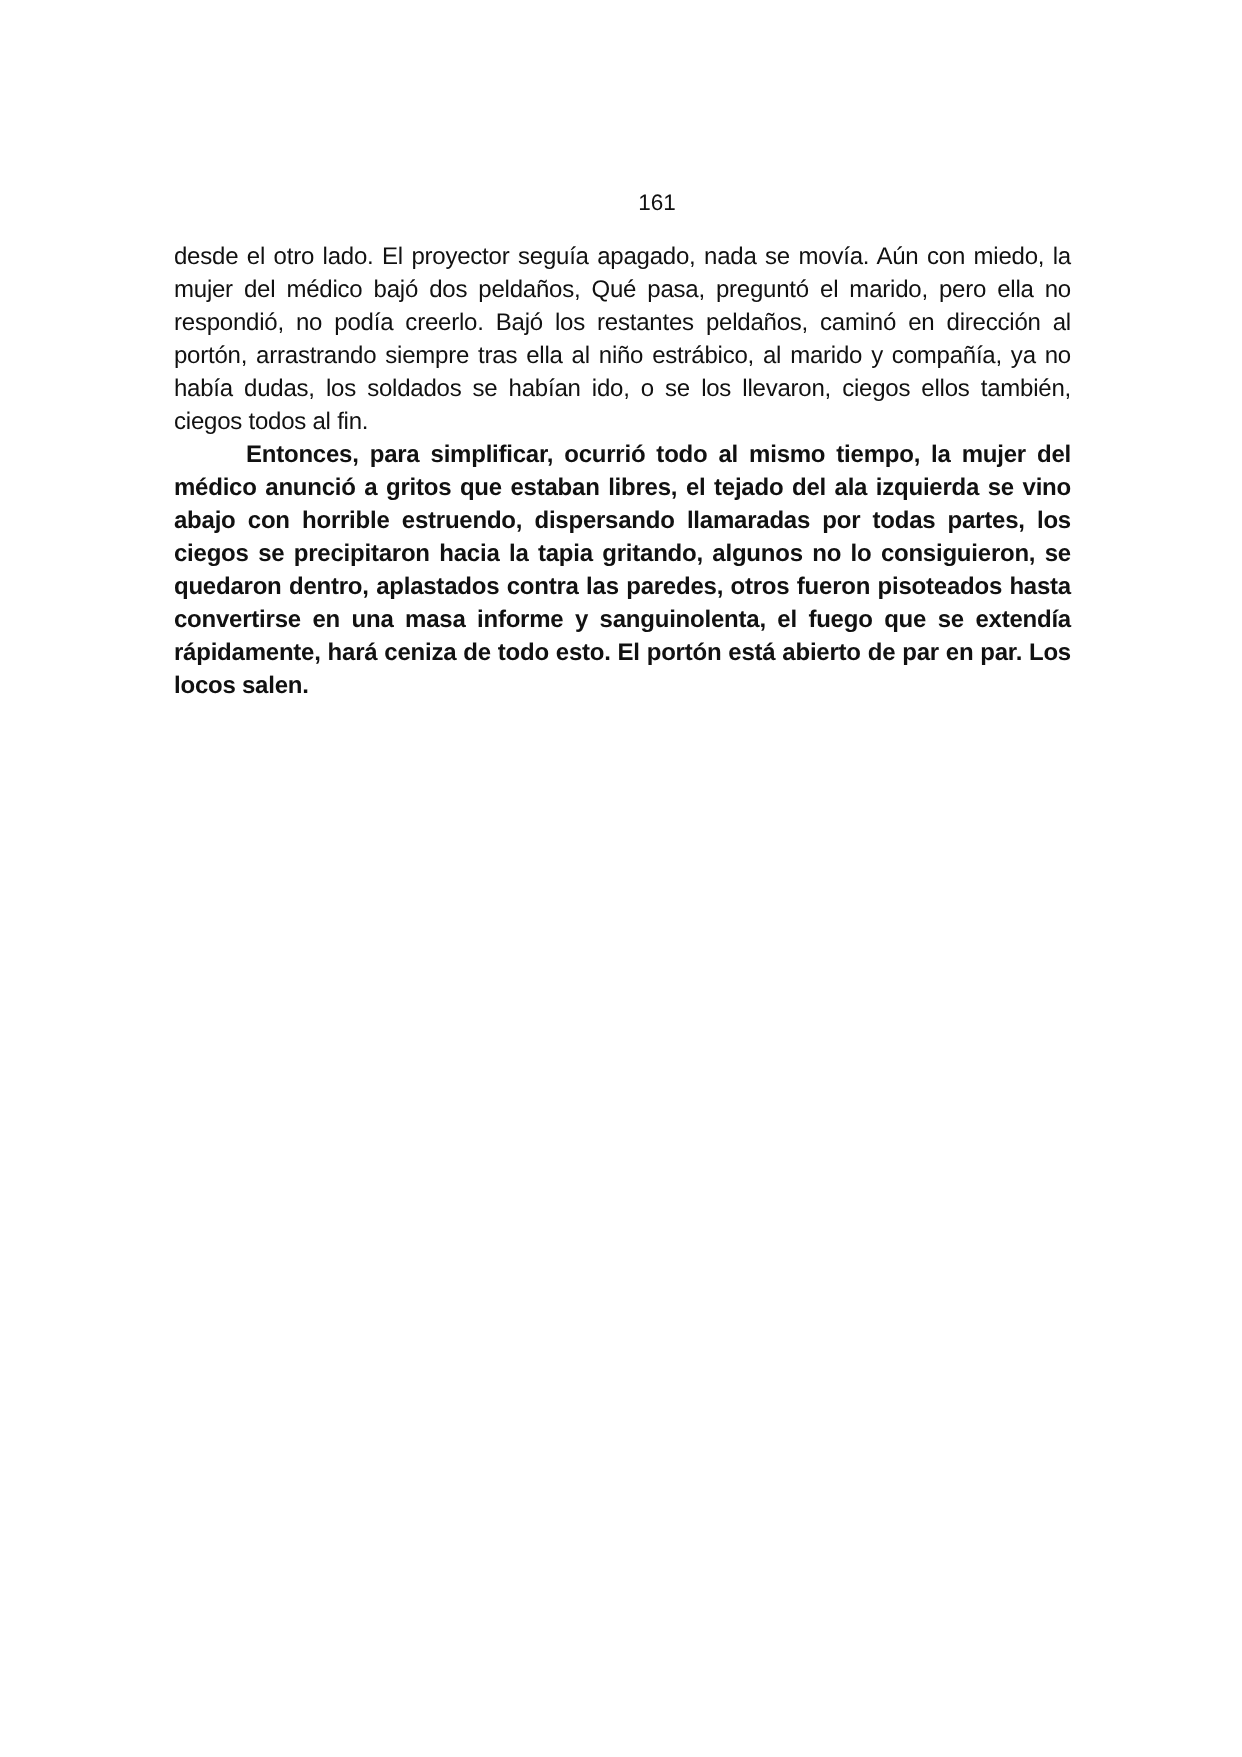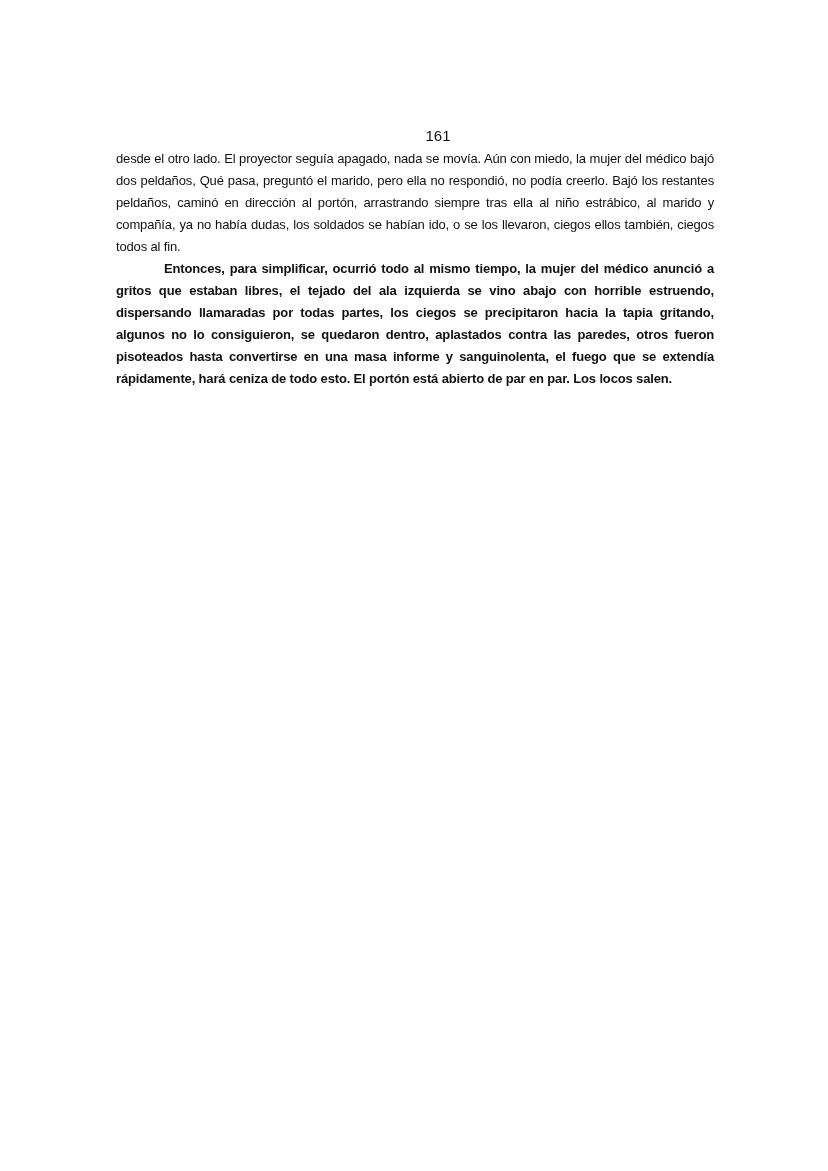--- a/index.html
+++ b/index.html
@@ -20,24 +20,24 @@
       top: 126px;
       left: 0;
       width: 812px;
       text-align: center;
       font-size: 15px;
       line-height: 20px;
       margin-left: 32px;
     }
     .body-text {
       position: absolute;
-      top: 148px;
+      top: 161px;
       left: 116px;
       width: 598px;
-      font-size: 13px;
+      font-size: 16px;
       line-height: 22px;
       letter-spacing: -0.15px;
     }
     .para {
       margin: 0;
       text-align: justify;
       text-align-last: left;
       hyphens: none;
     }
     .para.indent {

